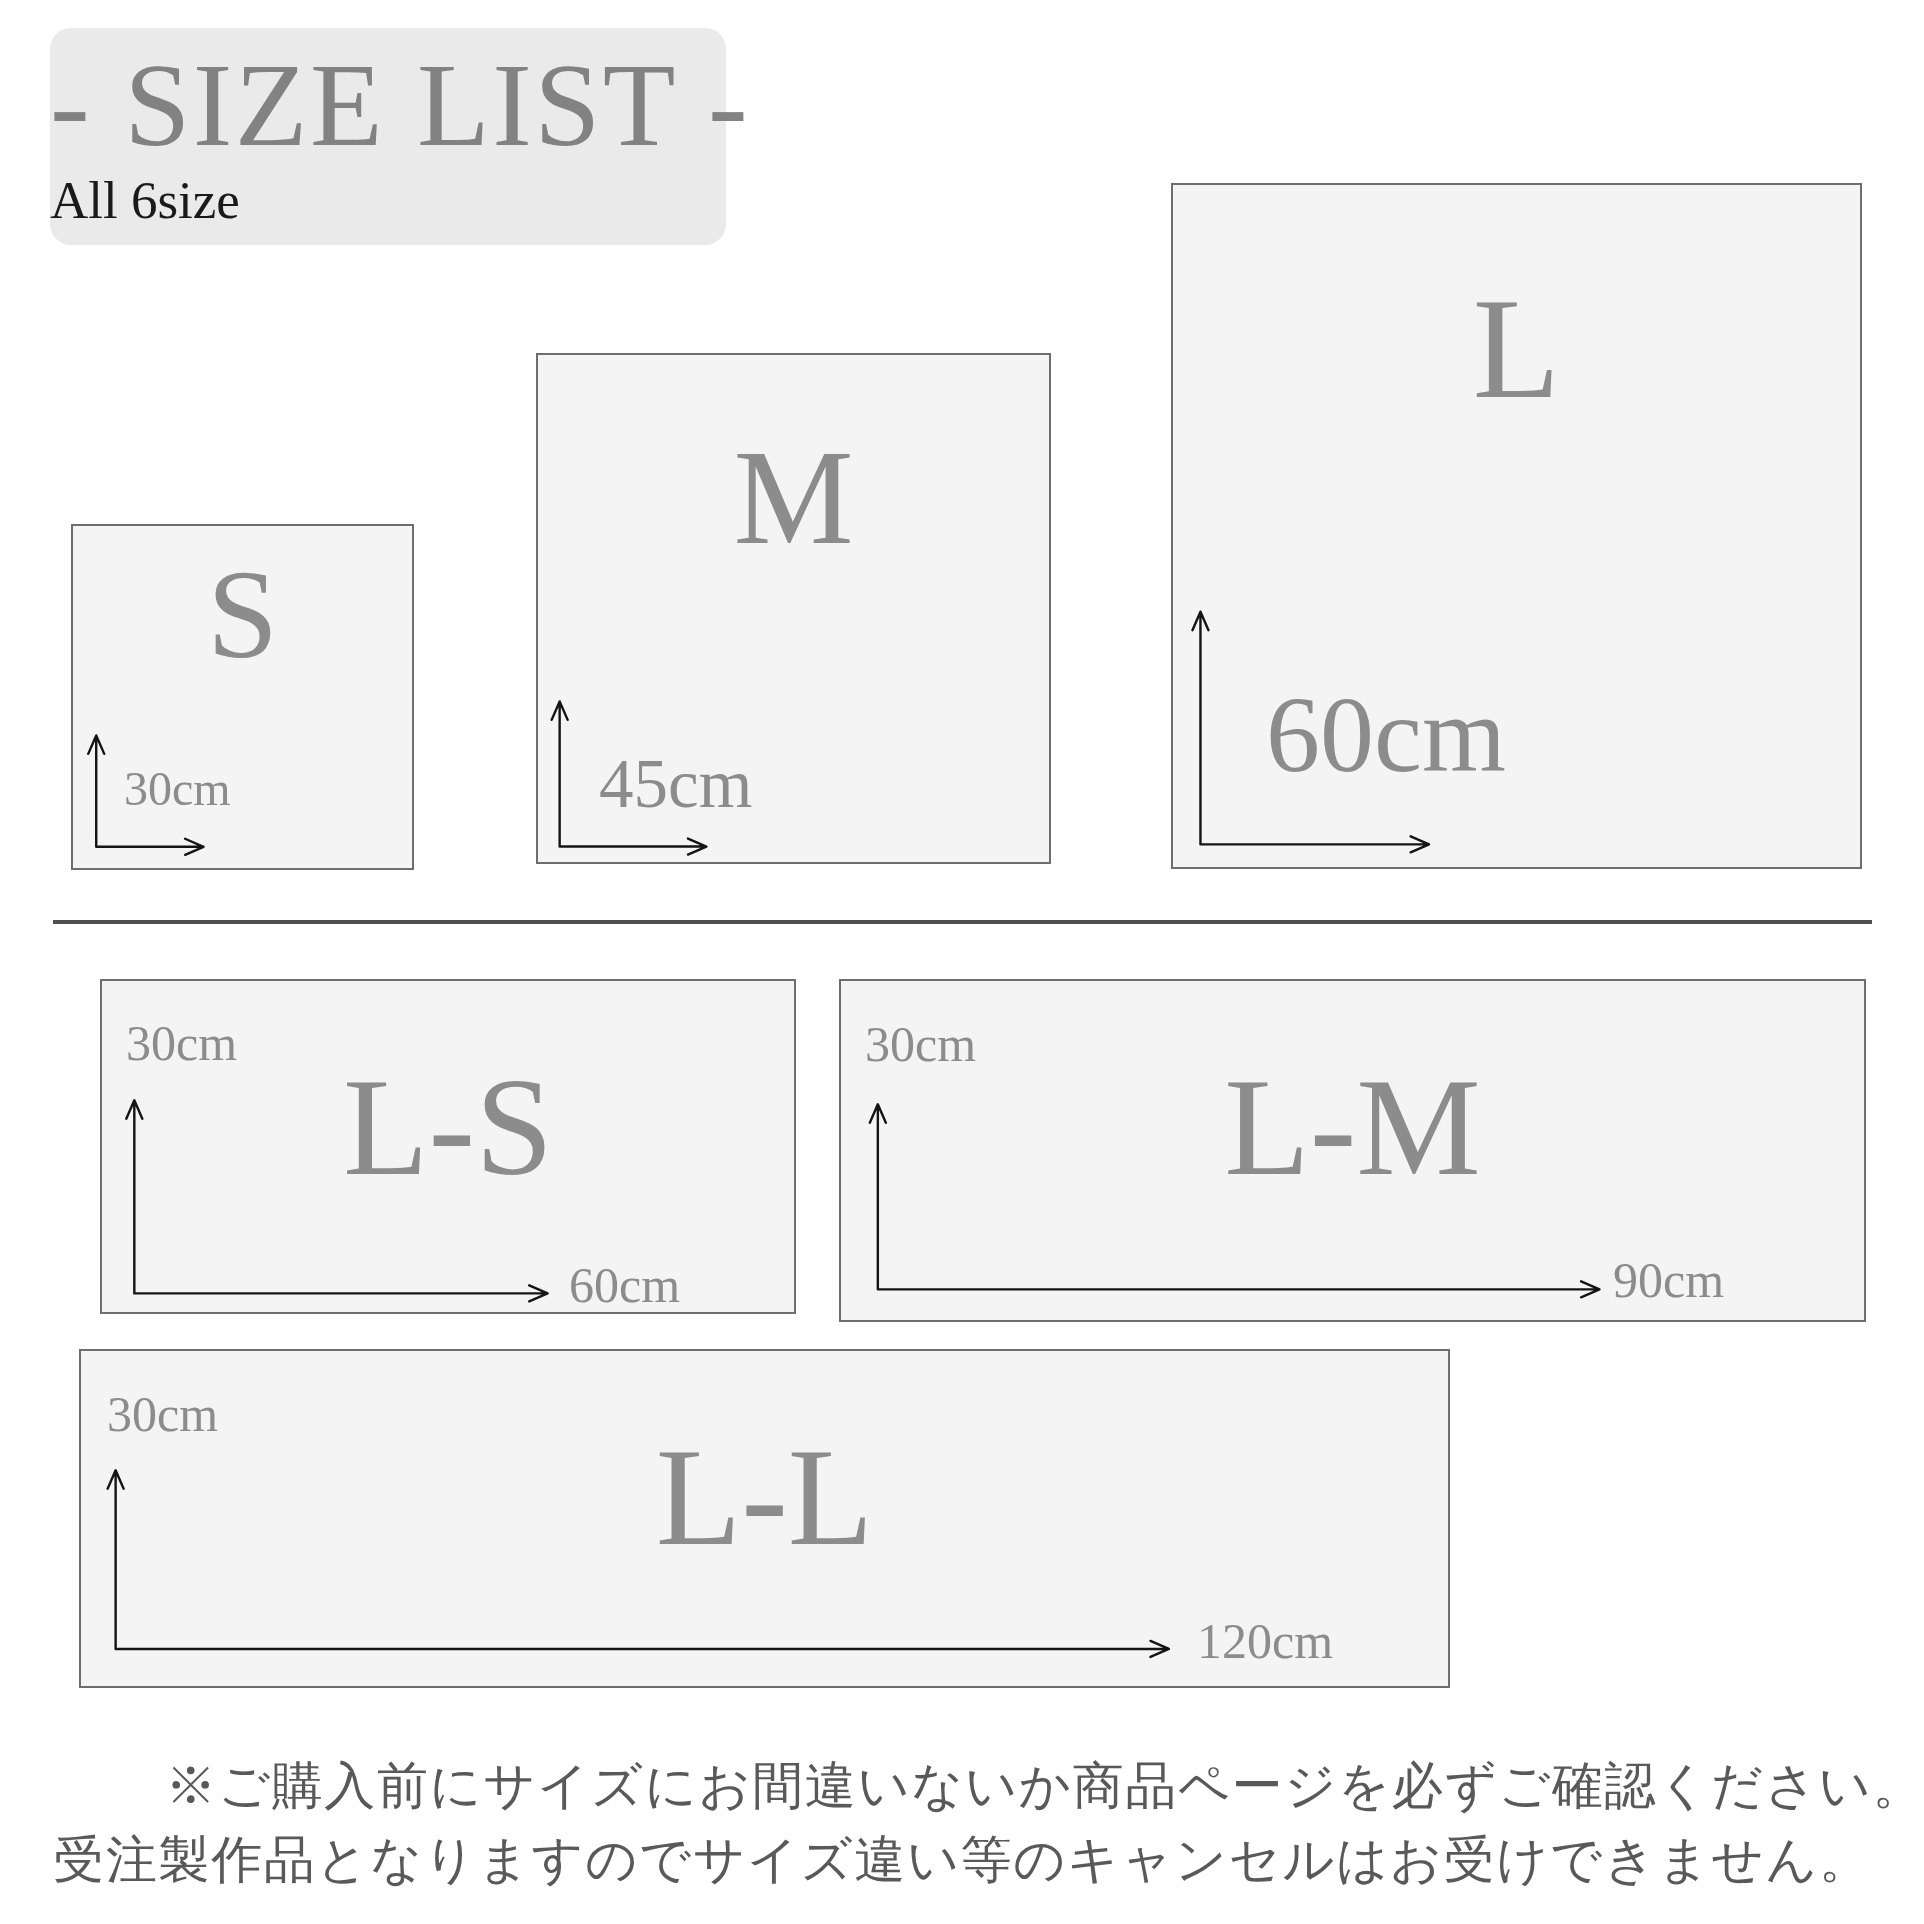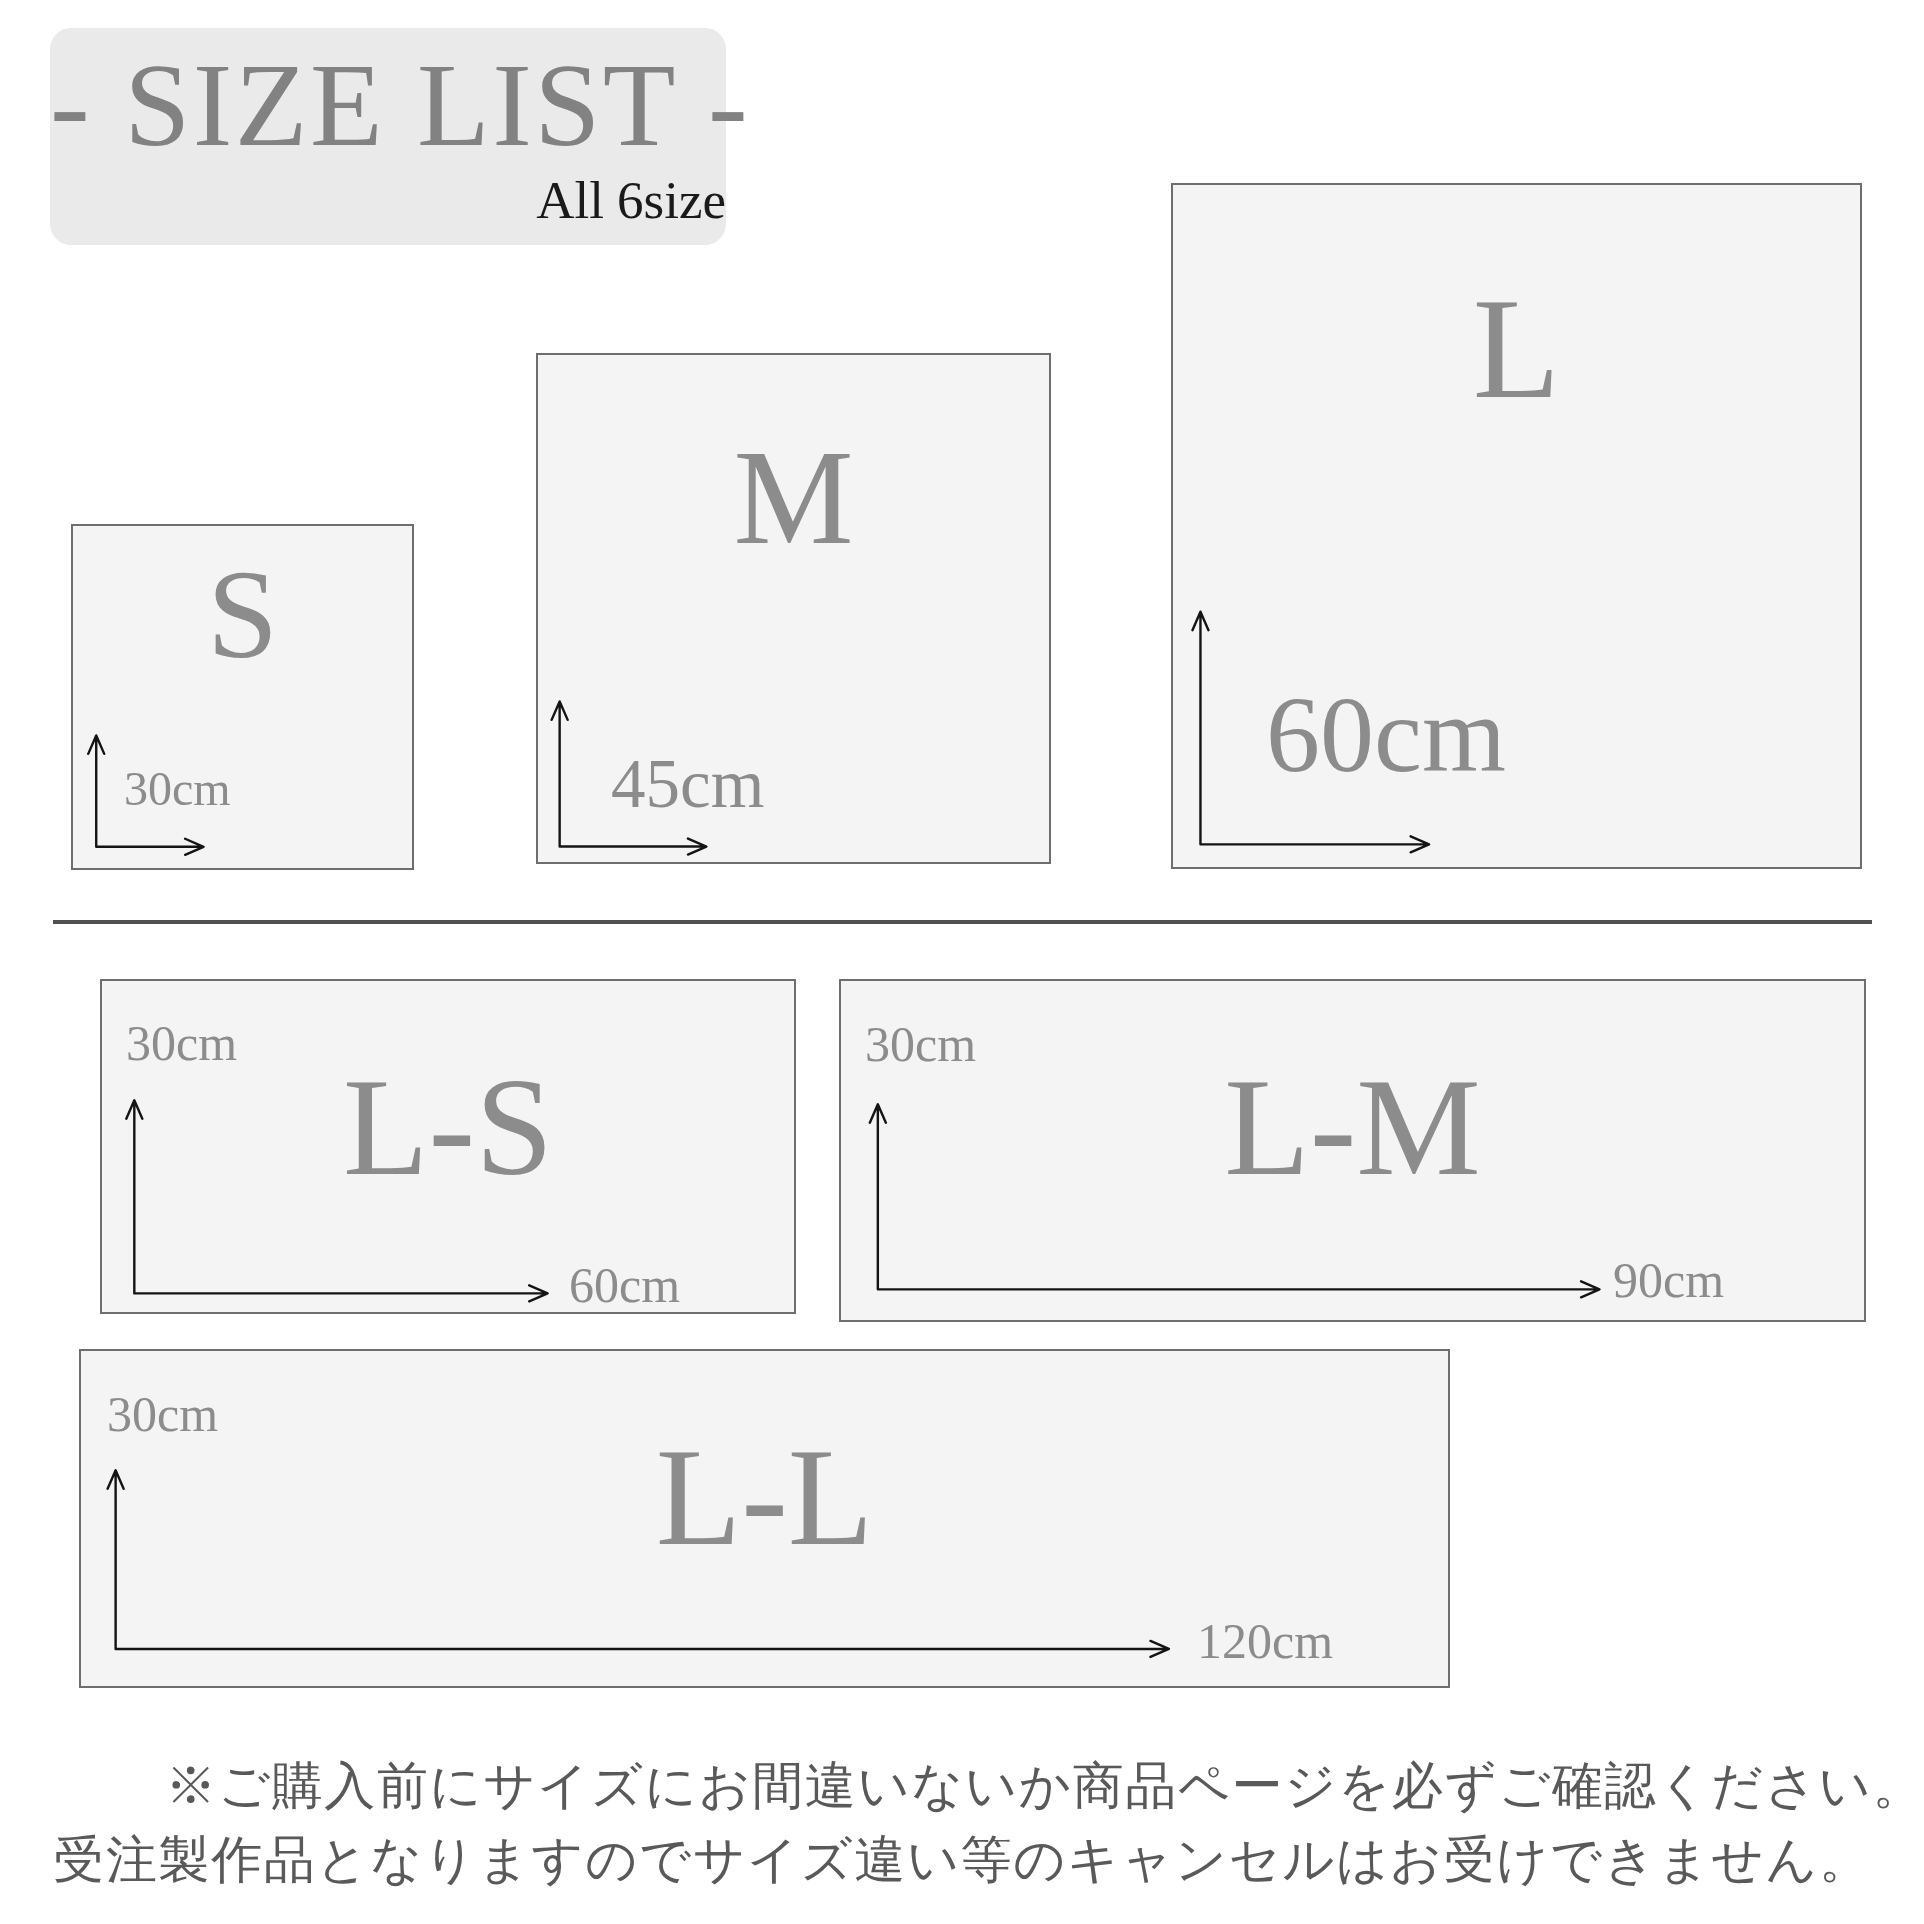--- a/index.html
+++ b/index.html
@@ -9,21 +9,21 @@
   }
   .header-box {
     position:absolute; left:50px; top:28px; width:676px; height:217px;
     background:#eaeaea; border-radius:21px;
   }
   .header-title {
     position:absolute; left:0; top:17.6px; width:100%; text-align:center;
     font-size:119px; line-height:1; color:#828282; letter-spacing:2.4px; white-space:nowrap;
   }
   .header-subtitle {
-    position:absolute; left:0; top:146px; width:100%; text-align:right;
+    position:absolute; left:0; top:146px; width:100%; text-align:left;
     font-size:53px; line-height:1; color:#1a1a1a;
   }
   .shape {
     position:absolute; background:#f4f4f4; border:2.4px solid #6e6e6e; box-sizing:border-box;
   }
   .letter {
     position:absolute; left:0; width:100%; text-align:center;
     color:#8c8c8c; line-height:1; white-space:nowrap;
   }
   .dim {
@@ -52,21 +52,21 @@
   <div class="shape" style="left:71px; top:524px; width:343px; height:346px;">
     <div class="letter" style="top:24px; font-size:128px;">S</div>
     <div class="dim" style="left:51px; top:239px; font-size:48px;">30cm</div>
     <svg class="arrows" width="338" height="342" viewBox="0 0 422 426">
       <path d="M29 400 L29 262 M19 284 L29 261 L39 284 M29 400 L162 400 M140 390 L163 400 L140 410"></path>
     </svg>
   </div>
 
   <div class="shape" style="left:536px; top:353px; width:515px; height:511px;">
     <div class="letter" style="top:75px; font-size:135px;">M</div>
-    <div class="dim" style="left:61px; top:395px; font-size:69px;margin-left:12px;">45cm</div>
+    <div class="dim" style="left:61px; top:395px; font-size:69px;">45cm</div>
     <svg class="arrows" width="510" height="506" viewBox="0 0 636 631">
       <path d="M27 613 L27 433 M17 455 L27 432 L37 455 M27 613 L209 613 M187 603 L210 613 L187 623"></path>
     </svg>
   </div>
 
   <div class="shape" style="left:1171px; top:183px; width:691px; height:686px;">
     <div class="letter" style="top:93px; font-size:143px;">L</div>
     <div class="dim" style="left:93px; top:496px; font-size:108px;">60cm</div>
     <svg class="arrows" width="687" height="681" viewBox="0 0 856 849">
       <path d="M34 822 L34 533 M24 555 L34 532 L44 555 M34 822 L318 822 M296 812 L319 822 L296 832"></path>

